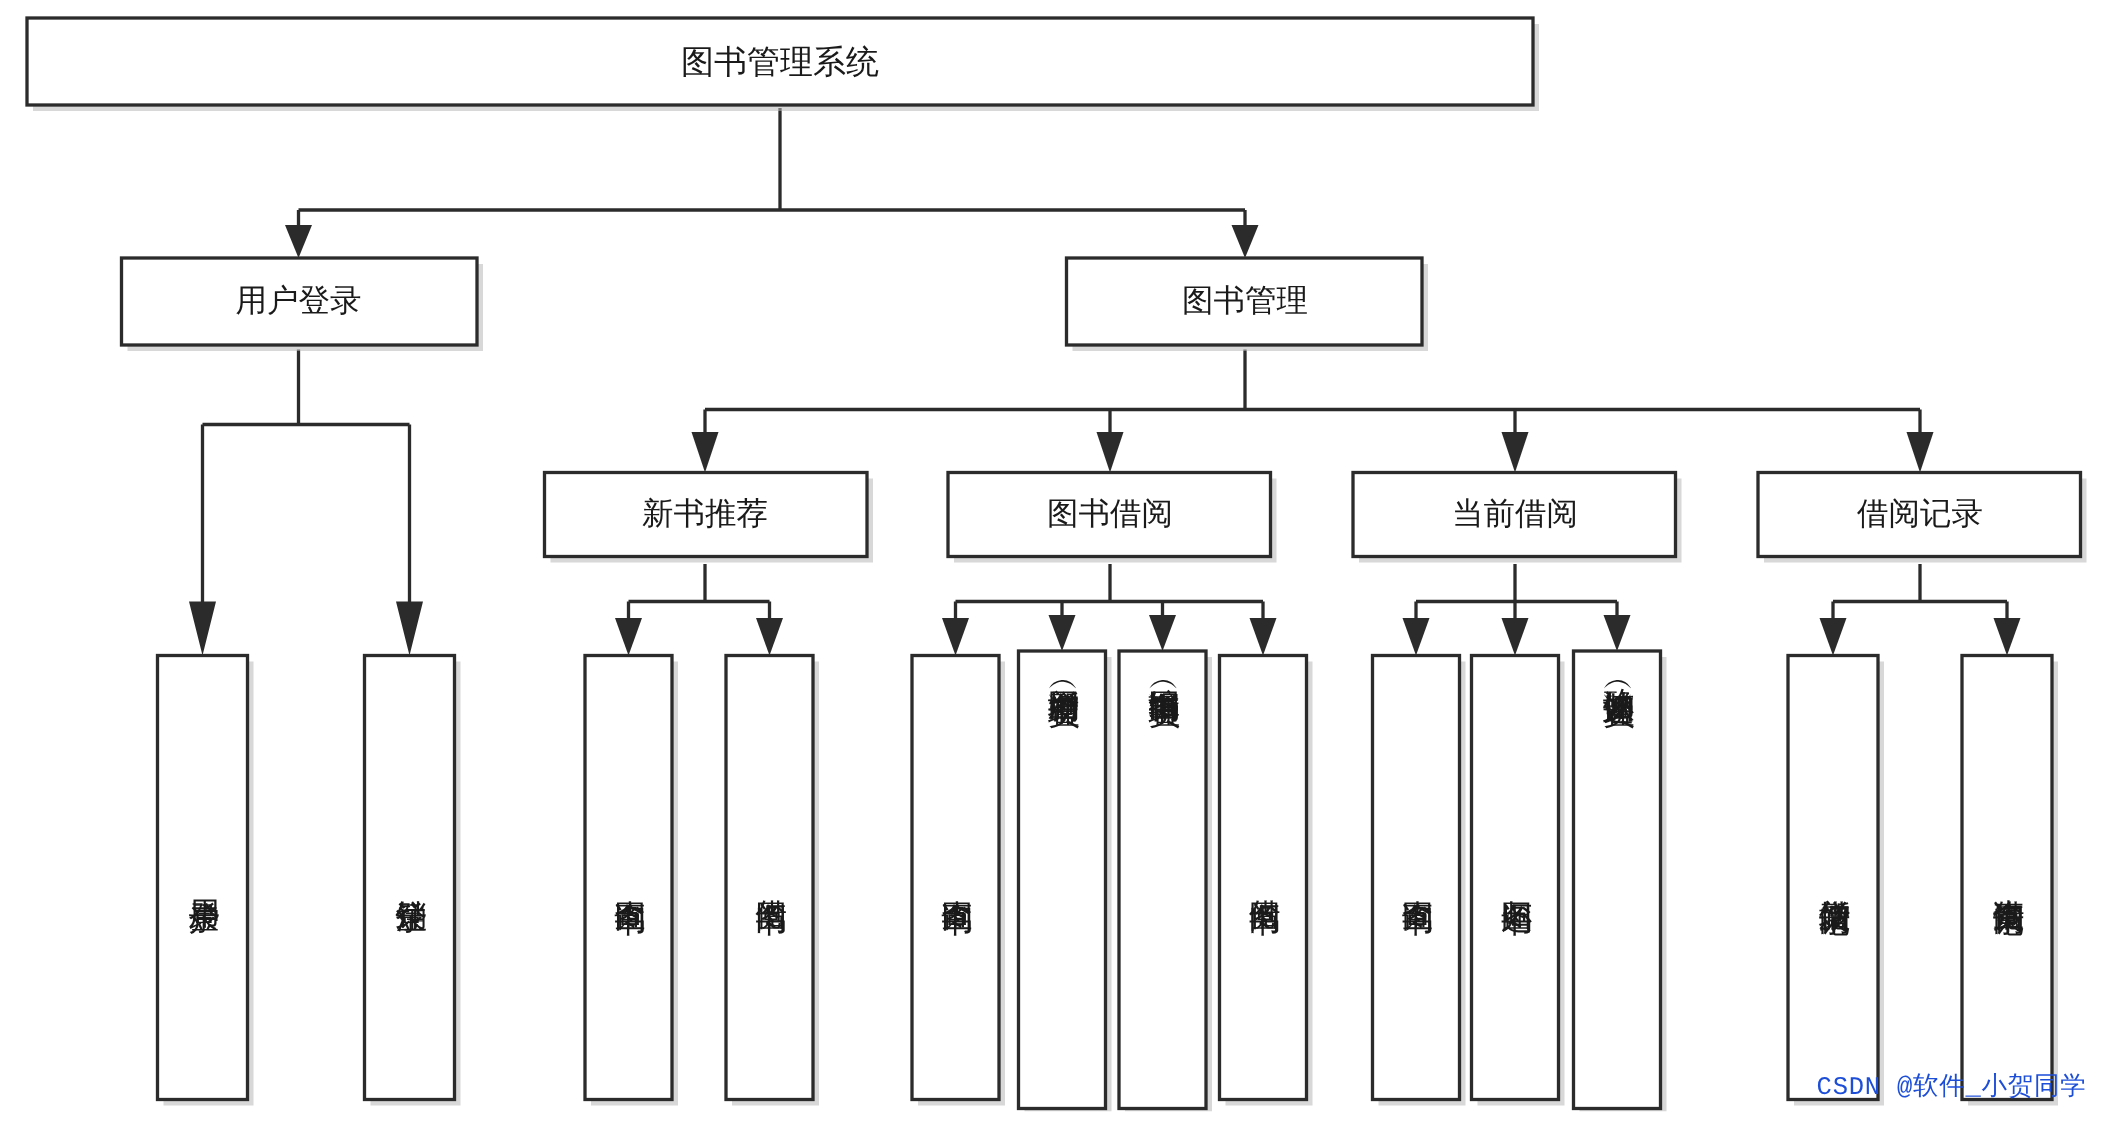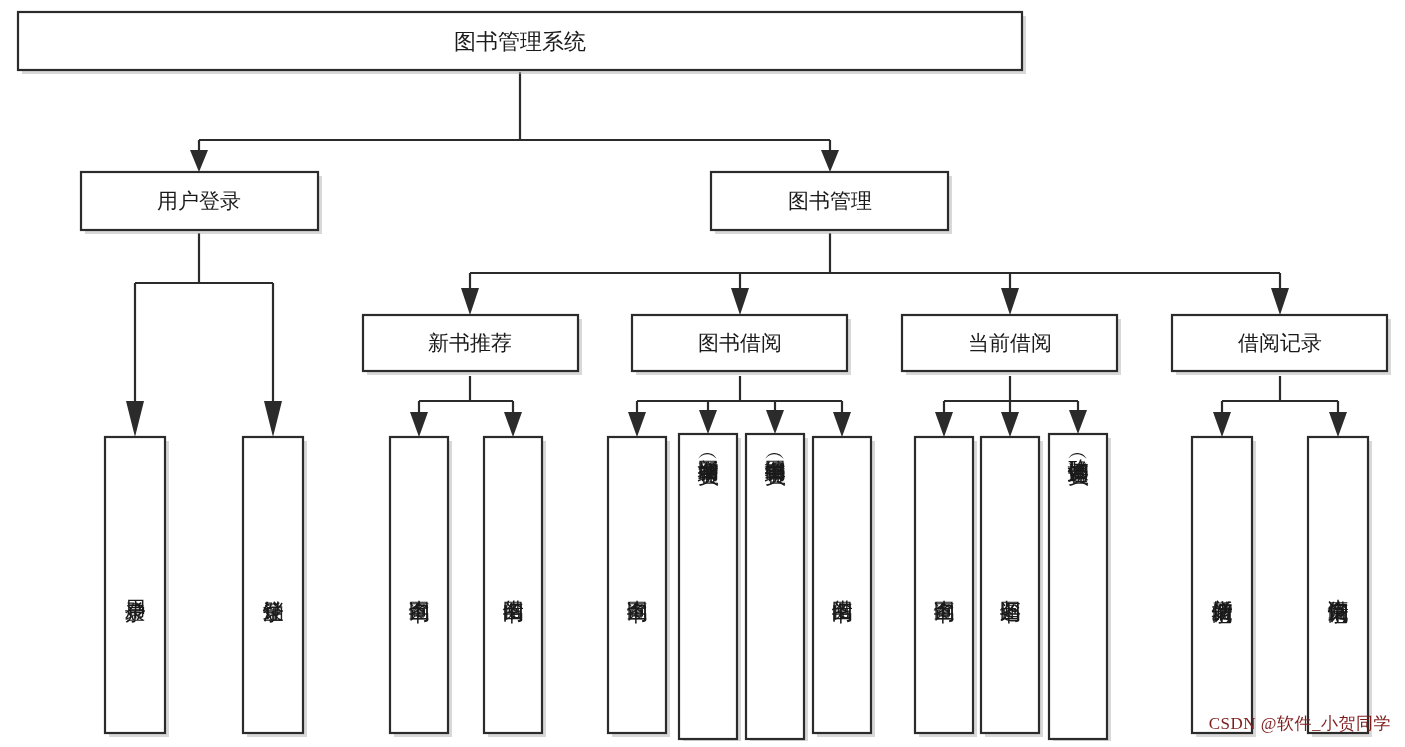--- a/index.html
+++ b/index.html
@@ -75,23 +75,23 @@
     line-height: 1.06;
     color: #1a1a1a;
     letter-spacing: 1px;
     white-space: nowrap;
     text-align: center;
   }
   .watermark {
     position: absolute;
     right: 14px;
     bottom: 6px;
-    font-family: Liberation Serif, serif;
+    font-family: Liberation Mono, monospace;
     font-size: 17px;
-    color: #7f1d1d;
+    color: #1d4ed8;
     letter-spacing: 0.5px;
     white-space: nowrap;
     pointer-events: none;
   }
 </style>
 </head>
 <body>
 
 <div id="diagram-root">
 

